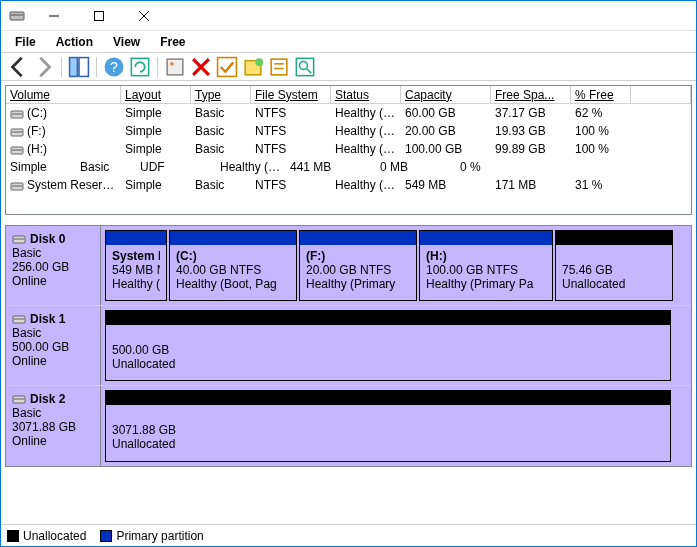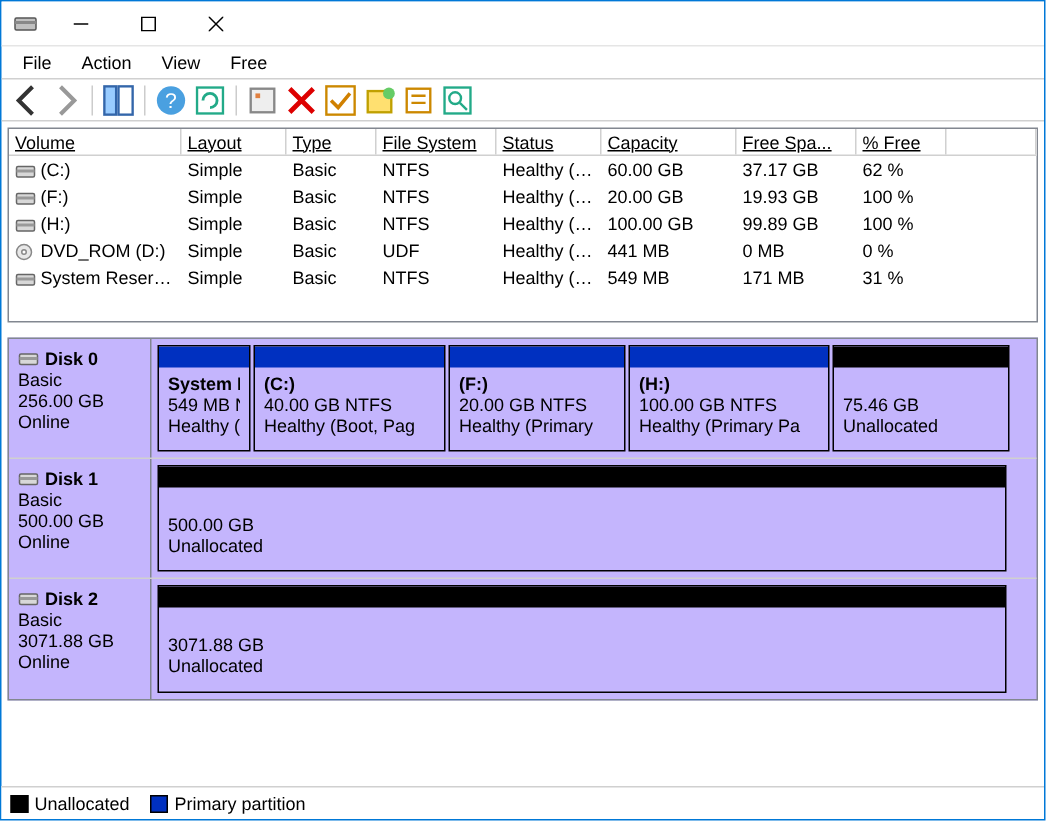--- a/index.html
+++ b/index.html
@@ -27,20 +27,21 @@
   .win-controls { display: flex; }
   .win-btn { width: 45px; height: 29px; display:flex; align-items:center; justify-content:center; }
   .win-btn svg { width: 10px; height: 10px; }
   .menubar {
     display: flex;
     gap: 4px;
     padding: 2px 6px;
     border-bottom: 1px solid #d0d0d0;
     height: 22px;
     align-items: center;
+    font-weight: bold;
   }
   .menubar span { padding: 2px 8px; }
   .toolbar {
     display: flex;
     align-items: center;
     gap: 4px;
     padding: 2px 6px;
     border-bottom: 1px solid #d0d0d0;
     height: 28px;
   }
@@ -280,24 +281,20 @@
           <div class="cell c1">Simple</div>
           <div class="cell c2">Basic</div>
           <div class="cell c3">NTFS</div>
           <div class="cell c4">Healthy (P...</div>
           <div class="cell c5">100.00 GB</div>
           <div class="cell c6">99.89 GB</div>
           <div class="cell c7">100 %</div>
           <div class="cell c8"></div>
         </div>
         <div class="vt-row">
-          <div class="cell c0"><span class="vol-icon"><svg viewBox="0 0 14 12">
-                <circle cx="6" cy="6" r="5" fill="#e8e8e8" stroke="#888"></circle>
-                <circle cx="6" cy="6" r="1.5" fill="#fff" stroke="#888"></circle>
-              </svg></span>DVD_ROM (D:)</div>
           <div class="cell c1">Simple</div>
           <div class="cell c2">Basic</div>
           <div class="cell c3">UDF</div>
           <div class="cell c4">Healthy (P...</div>
           <div class="cell c5">441 MB</div>
           <div class="cell c6">0 MB</div>
           <div class="cell c7">0 %</div>
           <div class="cell c8"></div>
         </div>
         <div class="vt-row">

